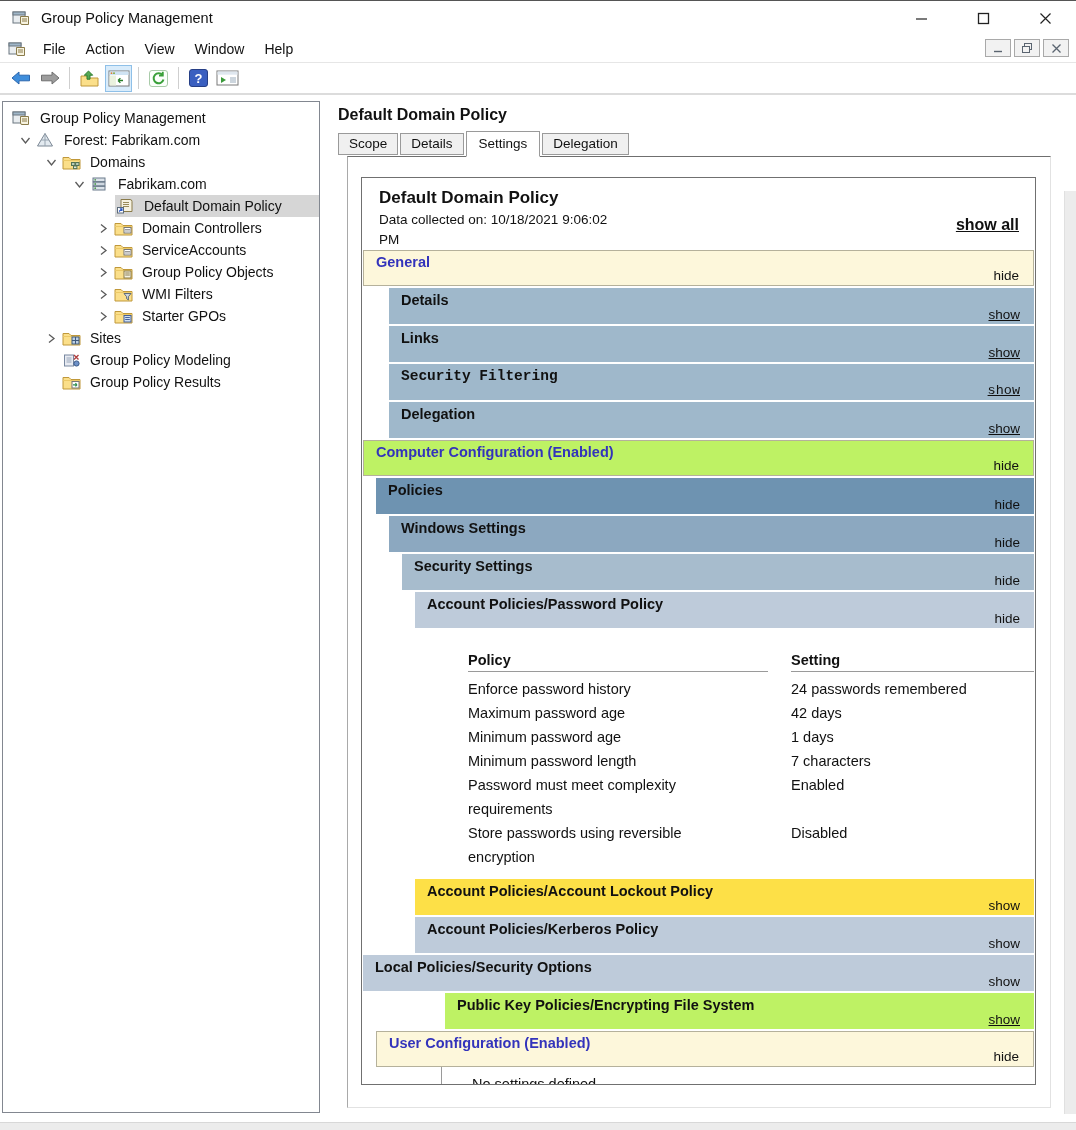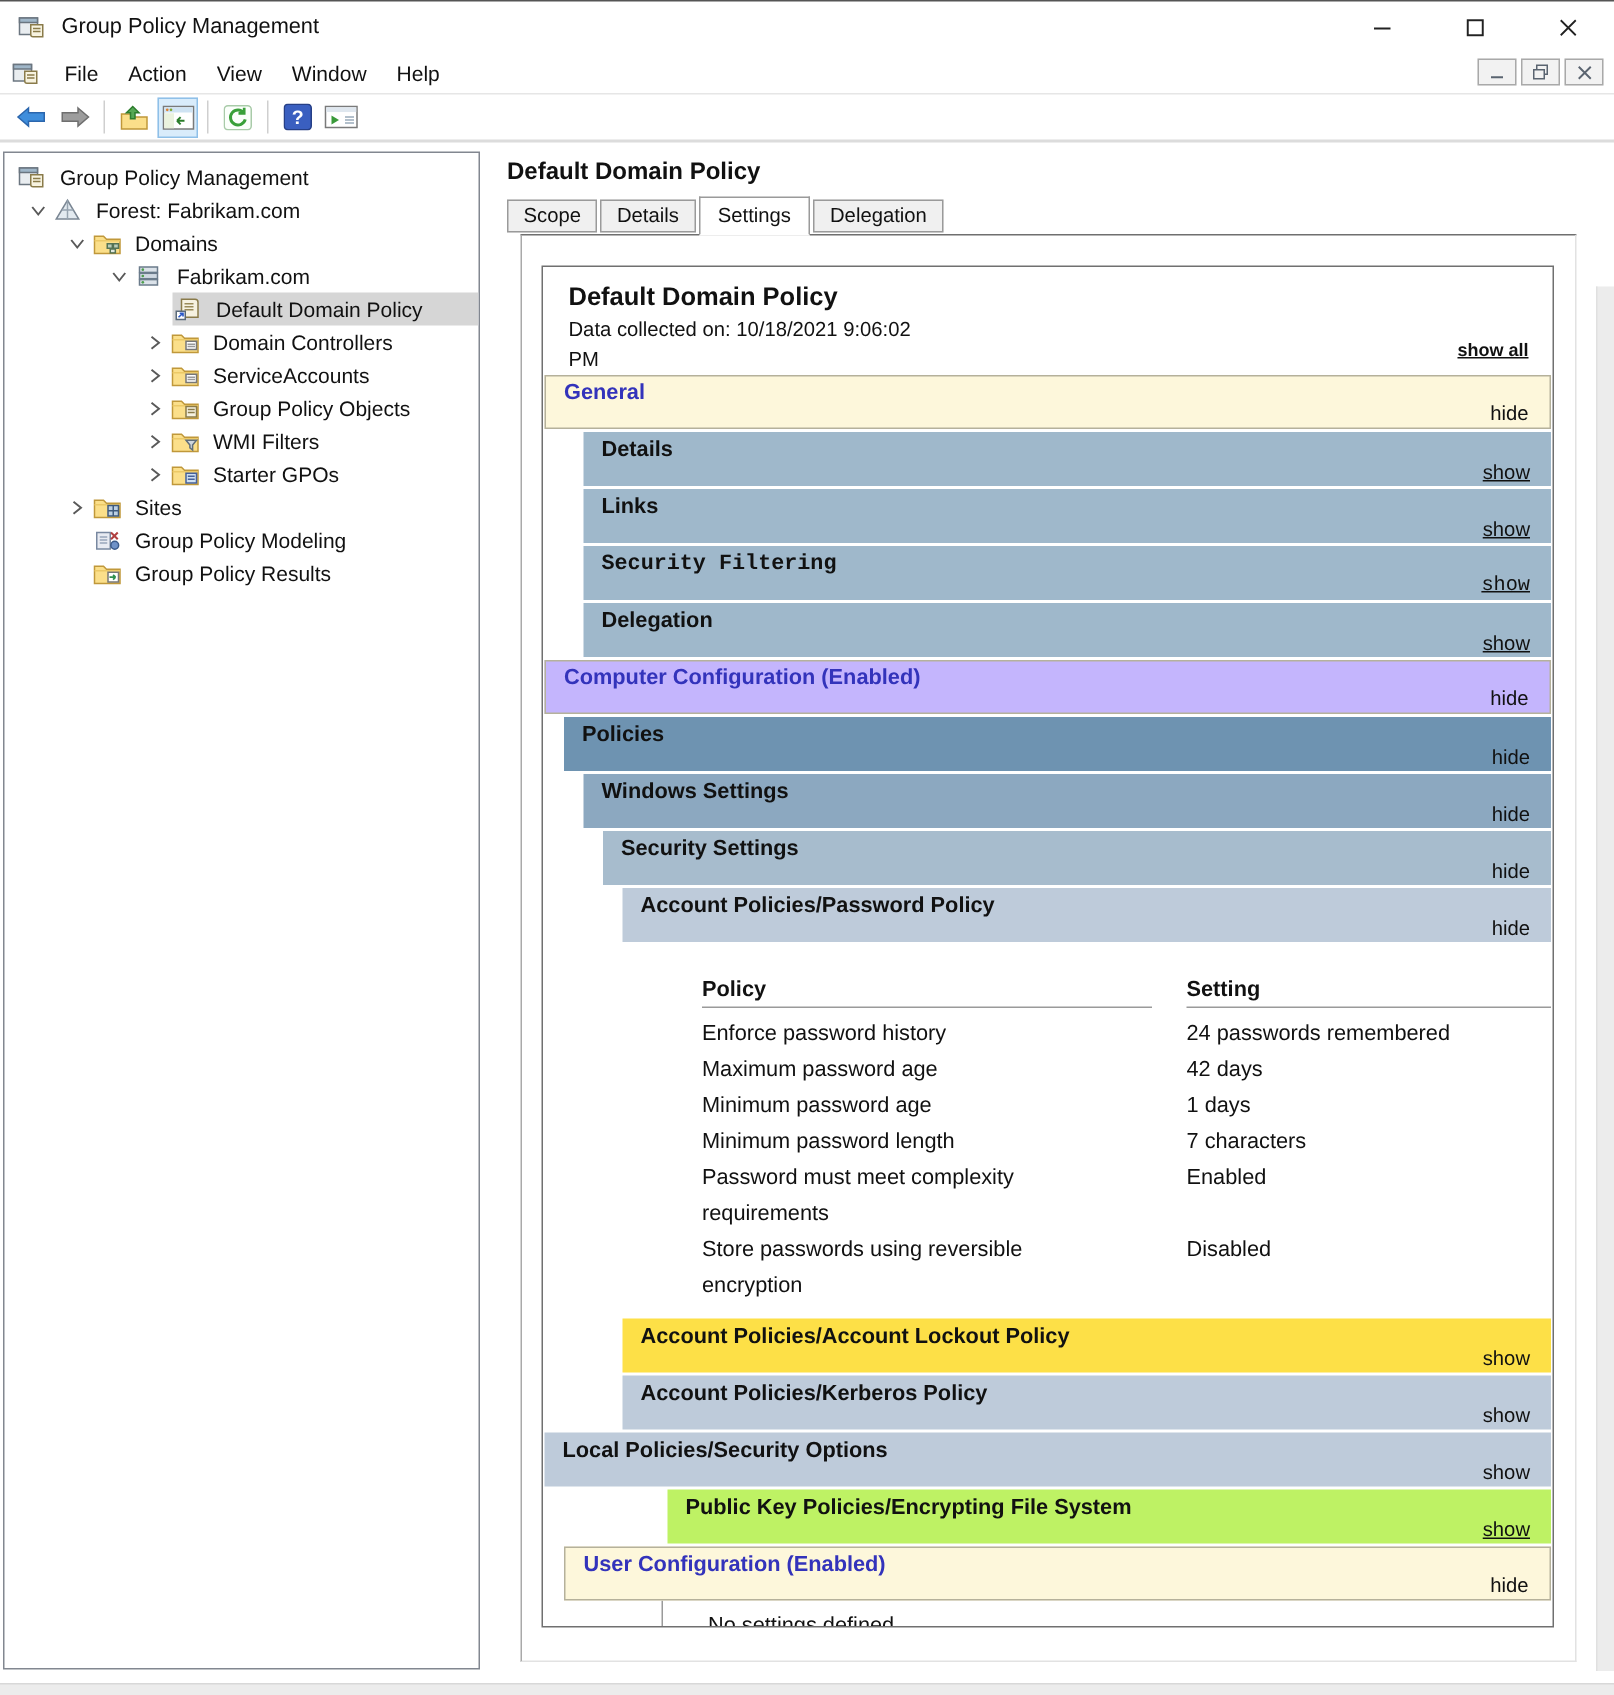--- a/index.html
+++ b/index.html
@@ -47,21 +47,21 @@
   .tab{background:#f0f0f0;border:1px solid #9a9a9a;margin-right:2px;padding:2px 10px 3px;font-size:13.5px;height:22px;margin-bottom:-1px;cursor:default}
   .tab.active{background:#fff;height:26px;padding:4px 12px 5px;border-bottom-color:#fff;z-index:3}
   .tab-page{position:relative;z-index:1;margin-left:15px;width:704px;height:952px;background:#fff;
     border-top:1px solid #6f6f6f;border-left:1px solid #a9a9a9;border-right:1px solid #e2e2e2;border-bottom:1px solid #e2e2e2;
     padding:20px 14px 20px 13px}
   .report{border:1px solid #707070;background:#fff;height:908px;overflow:hidden}
 
   .r-head{position:relative;height:70px;padding:10px 16px 0 17px}
   .r-title{font-size:17px;font-weight:bold}
   .r-date{font-size:13.5px;width:252px;line-height:1.45;margin-top:2px}
-  .r-showall{position:absolute;right:16px;top:48px;font-size:12px;font-weight:bold;text-decoration:underline;cursor:pointer}
+  .r-showall{position:absolute;right:16px;top:38px;font-size:16px;font-weight:bold;text-decoration:underline;cursor:pointer}
 
   .band{height:36px;margin:2px 1px 0;position:relative}
   .band .bl{font-weight:bold;font-size:14.5px;padding:4px 0 0 12px}
   .band.hdr{border:1px solid #b5b19b}
   .band.hdr .bl{padding-top:3px}
   .band .lk{position:absolute;right:14px;bottom:2px;font-size:13.5px;cursor:pointer}
   .band .lk.u{text-decoration:underline}
 
   .tblwrap{margin:0 1px 0 93px;padding:22px 0 8px 13px;background:#fff}
   .tbl{display:grid;grid-template-columns:300px 1fr;column-gap:23px;font-size:14.5px}
@@ -454,21 +454,21 @@
               <span class="lk u">show</span>
             </div>
             <div class="band sub" style="margin-left: 27px; background: rgb(159, 184, 203); font-family: Liberation Mono, monospace;">
               <div class="bl">Security Filtering</div>
               <span class="lk u">show</span>
             </div>
             <div class="band sub" style="margin-left: 27px; background: rgb(159, 184, 203);">
               <div class="bl">Delegation</div>
               <span class="lk u">show</span>
             </div>
-            <div class="band hdr" style="margin-left: 1px; background: #c4b5fd;">
+            <div class="band hdr" style="margin-left: 1px; background: #bef264;">
               <div class="bl" style="color: rgb(51, 51, 187);">Computer Configuration (Enabled)</div>
               <span class="lk">hide</span>
             </div>
             <div class="band sub" style="margin-left: 14px; background: rgb(110, 147, 177);">
               <div class="bl">Policies</div>
               <span class="lk">hide</span>
             </div>
             <div class="band sub" style="margin-left: 27px; background: rgb(140, 168, 192);">
               <div class="bl">Windows Settings</div>
               <span class="lk">hide</span>

